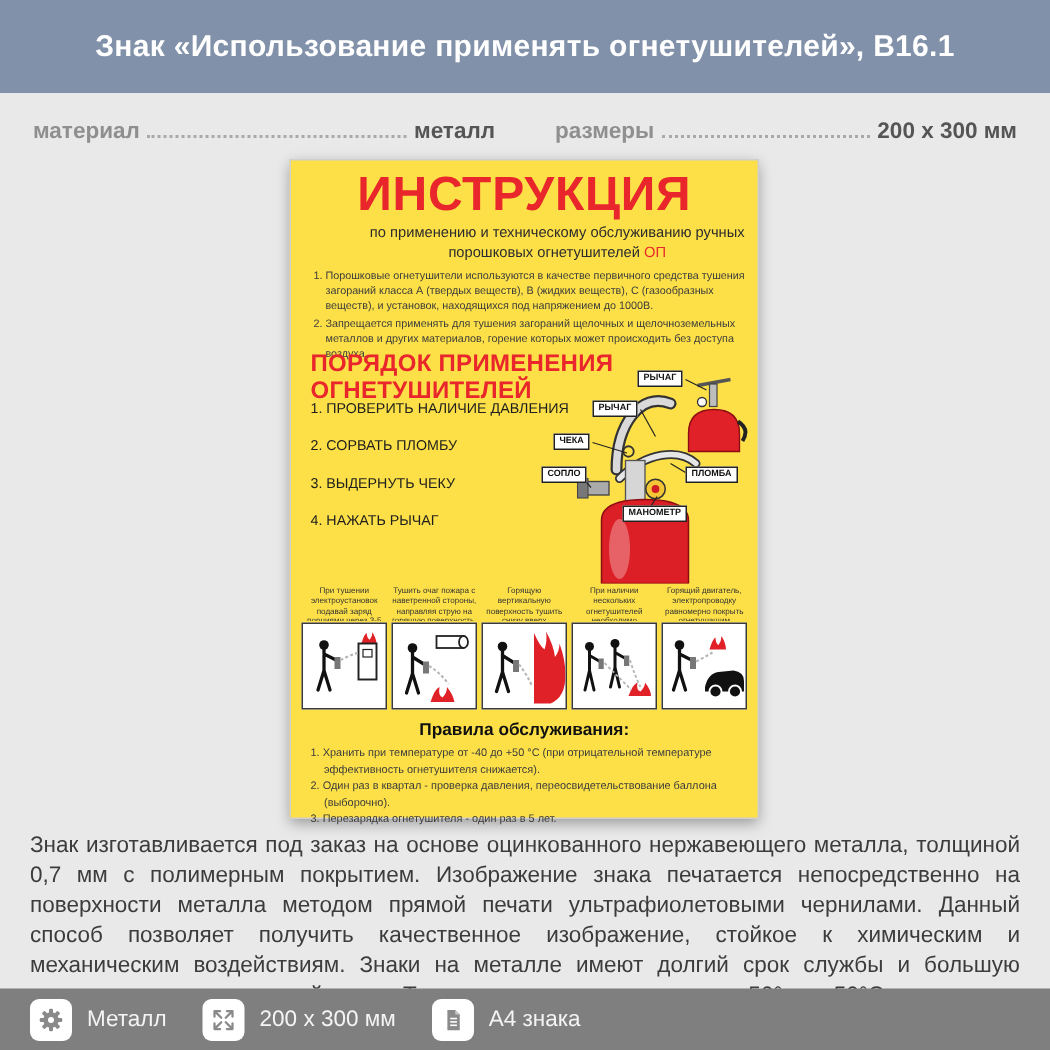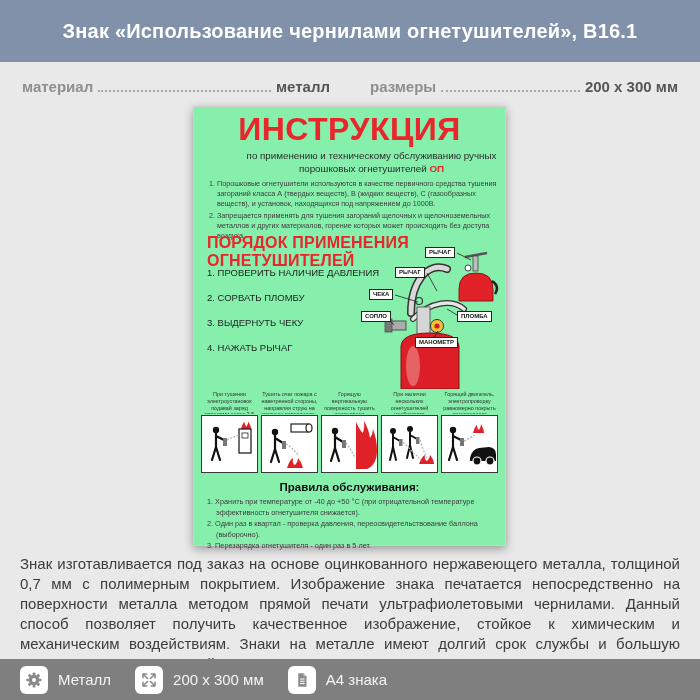--- a/index.html
+++ b/index.html
@@ -10,24 +10,24 @@
   .header-title{color:#ffffff;font-size:20px;font-weight:700;letter-spacing:.2px;}
 
   
   .specs{position:absolute;top:78px;left:22px;right:22px;display:flex;gap:40px;}
   .spec{flex:1;display:flex;align-items:baseline;}
   .spec-label{color:#8f8f8f;font-weight:700;font-size:15px;white-space:nowrap;}
   .spec-dots{flex:1;border-bottom:2px dotted #a9a9a9;margin:0 5px;height:12px;}
   .spec-value{color:#555;font-weight:700;font-size:15px;white-space:nowrap;}
 
   
-  .poster{position:absolute;left:193px;top:106px;width:311px;height:438px;background:#86efac;border:1px solid #cfcfcf;box-shadow:0 3px 9px rgba(0,0,0,.35);}
+  .poster{position:absolute;left:193px;top:106px;width:311px;height:438px;background:#fde047;border:1px solid #cfcfcf;box-shadow:0 3px 9px rgba(0,0,0,.35);}
   .p-title{position:absolute;top:4px;left:0;right:0;text-align:center;font-size:32px;font-weight:700;color:#e8262b;letter-spacing:.5px;}
   .p-sub{position:absolute;top:43px;left:0;right:0;text-align:center;font-size:9.8px;color:#2c2c2c;line-height:1.32;padding-left:44px;}
-  .p-sub .accent{color:#e8262b;font-weight:700;}
+  .p-sub .accent{color:#e8262b;font-weight:400;}
   .p-intro{position:absolute;top:72px;left:15px;right:8px;font-size:7.2px;line-height:1.42;color:#3c3c3c;}
   .p-intro div{padding-left:8px;text-indent:-8px;margin-bottom:1px;}
   .p-usage{position:absolute;top:127px;left:13px;font-size:16px;font-weight:700;color:#e8262b;letter-spacing:.2px;}
   .p-steps{position:absolute;top:153px;left:13px;font-size:9.5px;color:#1e1e1e;line-height:25px;white-space:nowrap;}
   .p-diagram{position:absolute;top:140px;left:167px;width:138px;height:142px;}
   .p-diagram svg{position:absolute;left:0;top:0;}
   .callout{position:absolute;background:#fff;border:1px solid #222;font-size:6px;font-weight:700;color:#111;padding:1px 3px;line-height:1.15;white-space:nowrap;}
   .p-panels{position:absolute;top:284px;left:7px;right:7px;display:flex;gap:3px;}
   .panel{flex:1;min-width:0;}
   .panel-caption{font-size:5.4px;line-height:1.25;text-align:center;color:#333;height:23px;overflow:hidden;margin-bottom:1px;}
@@ -44,21 +44,21 @@
   .f-item{display:flex;align-items:center;gap:10px;}
   .f-icon{width:28px;height:28px;background:#fff;border-radius:6px;display:flex;align-items:center;justify-content:center;}
   .f-label{color:#f4f4f4;font-size:15px;}
 </style>
 </head>
 <body>
 
 <div class="page">
 
   <div class="header">
-    <div class="header-title">Знак «Использование чернилами огнетушителей», В16.1</div>
+    <div class="header-title">Знак «Использование применять огнетушителей», В16.1</div>
   </div>
 
   <div class="specs">
     <div class="spec">
       <span class="spec-label">материал</span>
       <span class="spec-dots"></span>
       <span class="spec-value">металл</span>
     </div>
     <div class="spec">
       <span class="spec-label">размеры</span>

